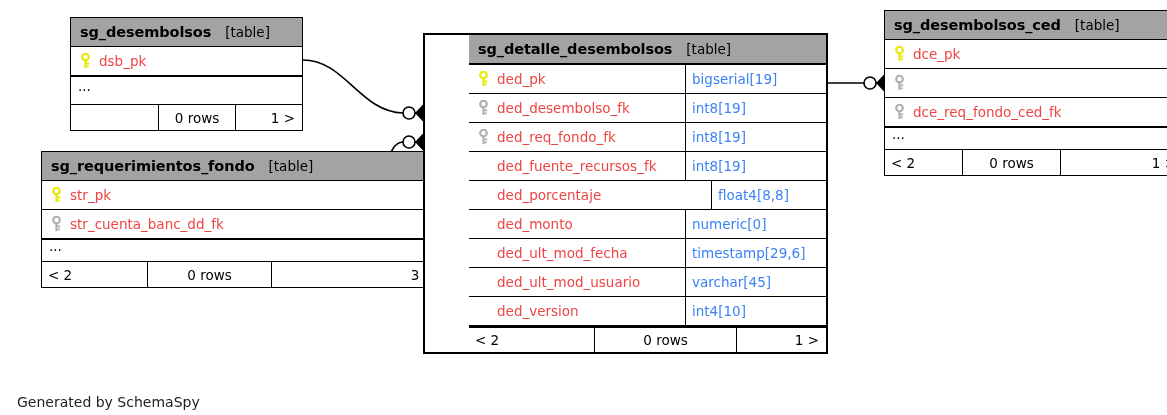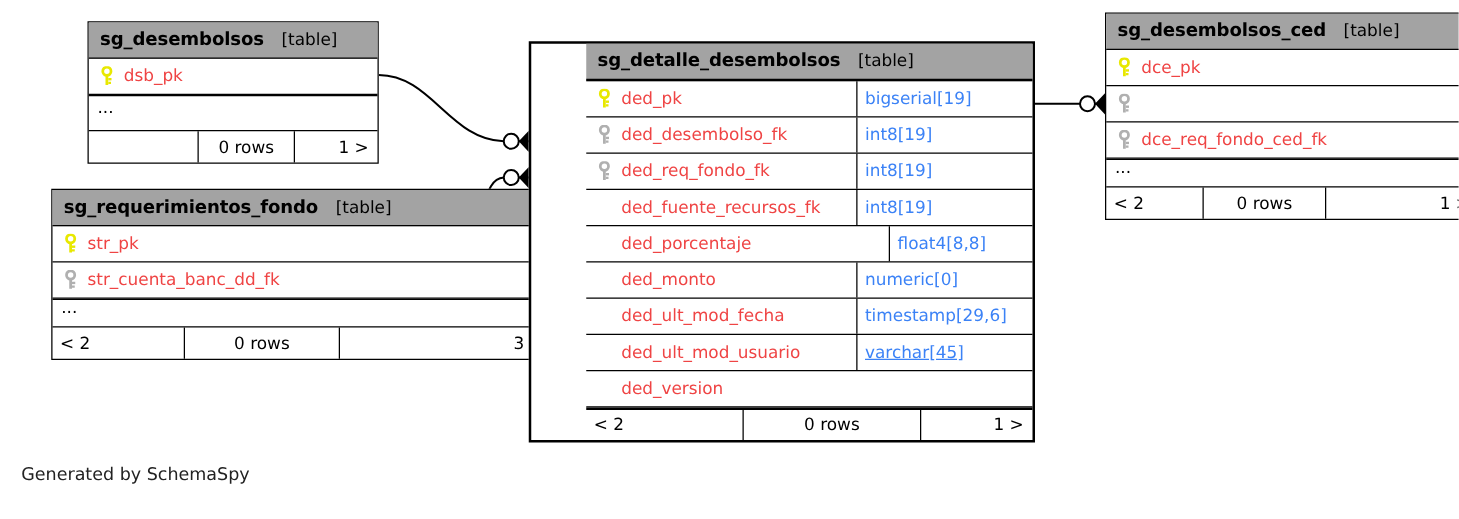--- a/index.html
+++ b/index.html
@@ -139,21 +139,21 @@
     width: 1167px;
     height: 415px;
     z-index: 1;
     pointer-events: none;
   }
 
   
   #caption {
     position: absolute;
     left: 17px;
-    top: 372px;
+    top: 394px;
     font-size: 14px;
     color: #222222;
     white-space: nowrap;
   }
 </style>
 </head>
 <body>
 
 <div id="canvas">
 
@@ -339,28 +339,29 @@
         <span>ded_ult_mod_fecha</span>
       </div>
       <div class="col-type" style="width:141px;">timestamp[29,6]</div>
     </div>
 
     <div class="row">
       <div class="col-name">
         <span class="keyslot"></span>
         <span>ded_ult_mod_usuario</span>
       </div>
-      <div class="col-type" style="width:141px;text-decoration:underline;">varchar[45]</div>
+      <div class="col-type" style="width:141px;">varchar[45]</div>
     </div>
 
     <div class="row">
       <div class="col-name">
         <span class="keyslot"></span>
         <span>ded_version</span>
       </div>
+      <div class="col-type" style="width:141px;">int4[10]</div>
     </div>
 
     <div class="tbl-foot">
       <div class="foot-cell foot-left" style="width:125px;">&lt; 2</div>
       <div class="foot-cell foot-mid" style="width:143px;">0 rows</div>
       <div class="foot-cell foot-right" style="flex:1 1 auto;">1 &gt;</div>
     </div>
   </div>
 
   <div class="tbl" style="left:884px; top:10px; width:300px;">

